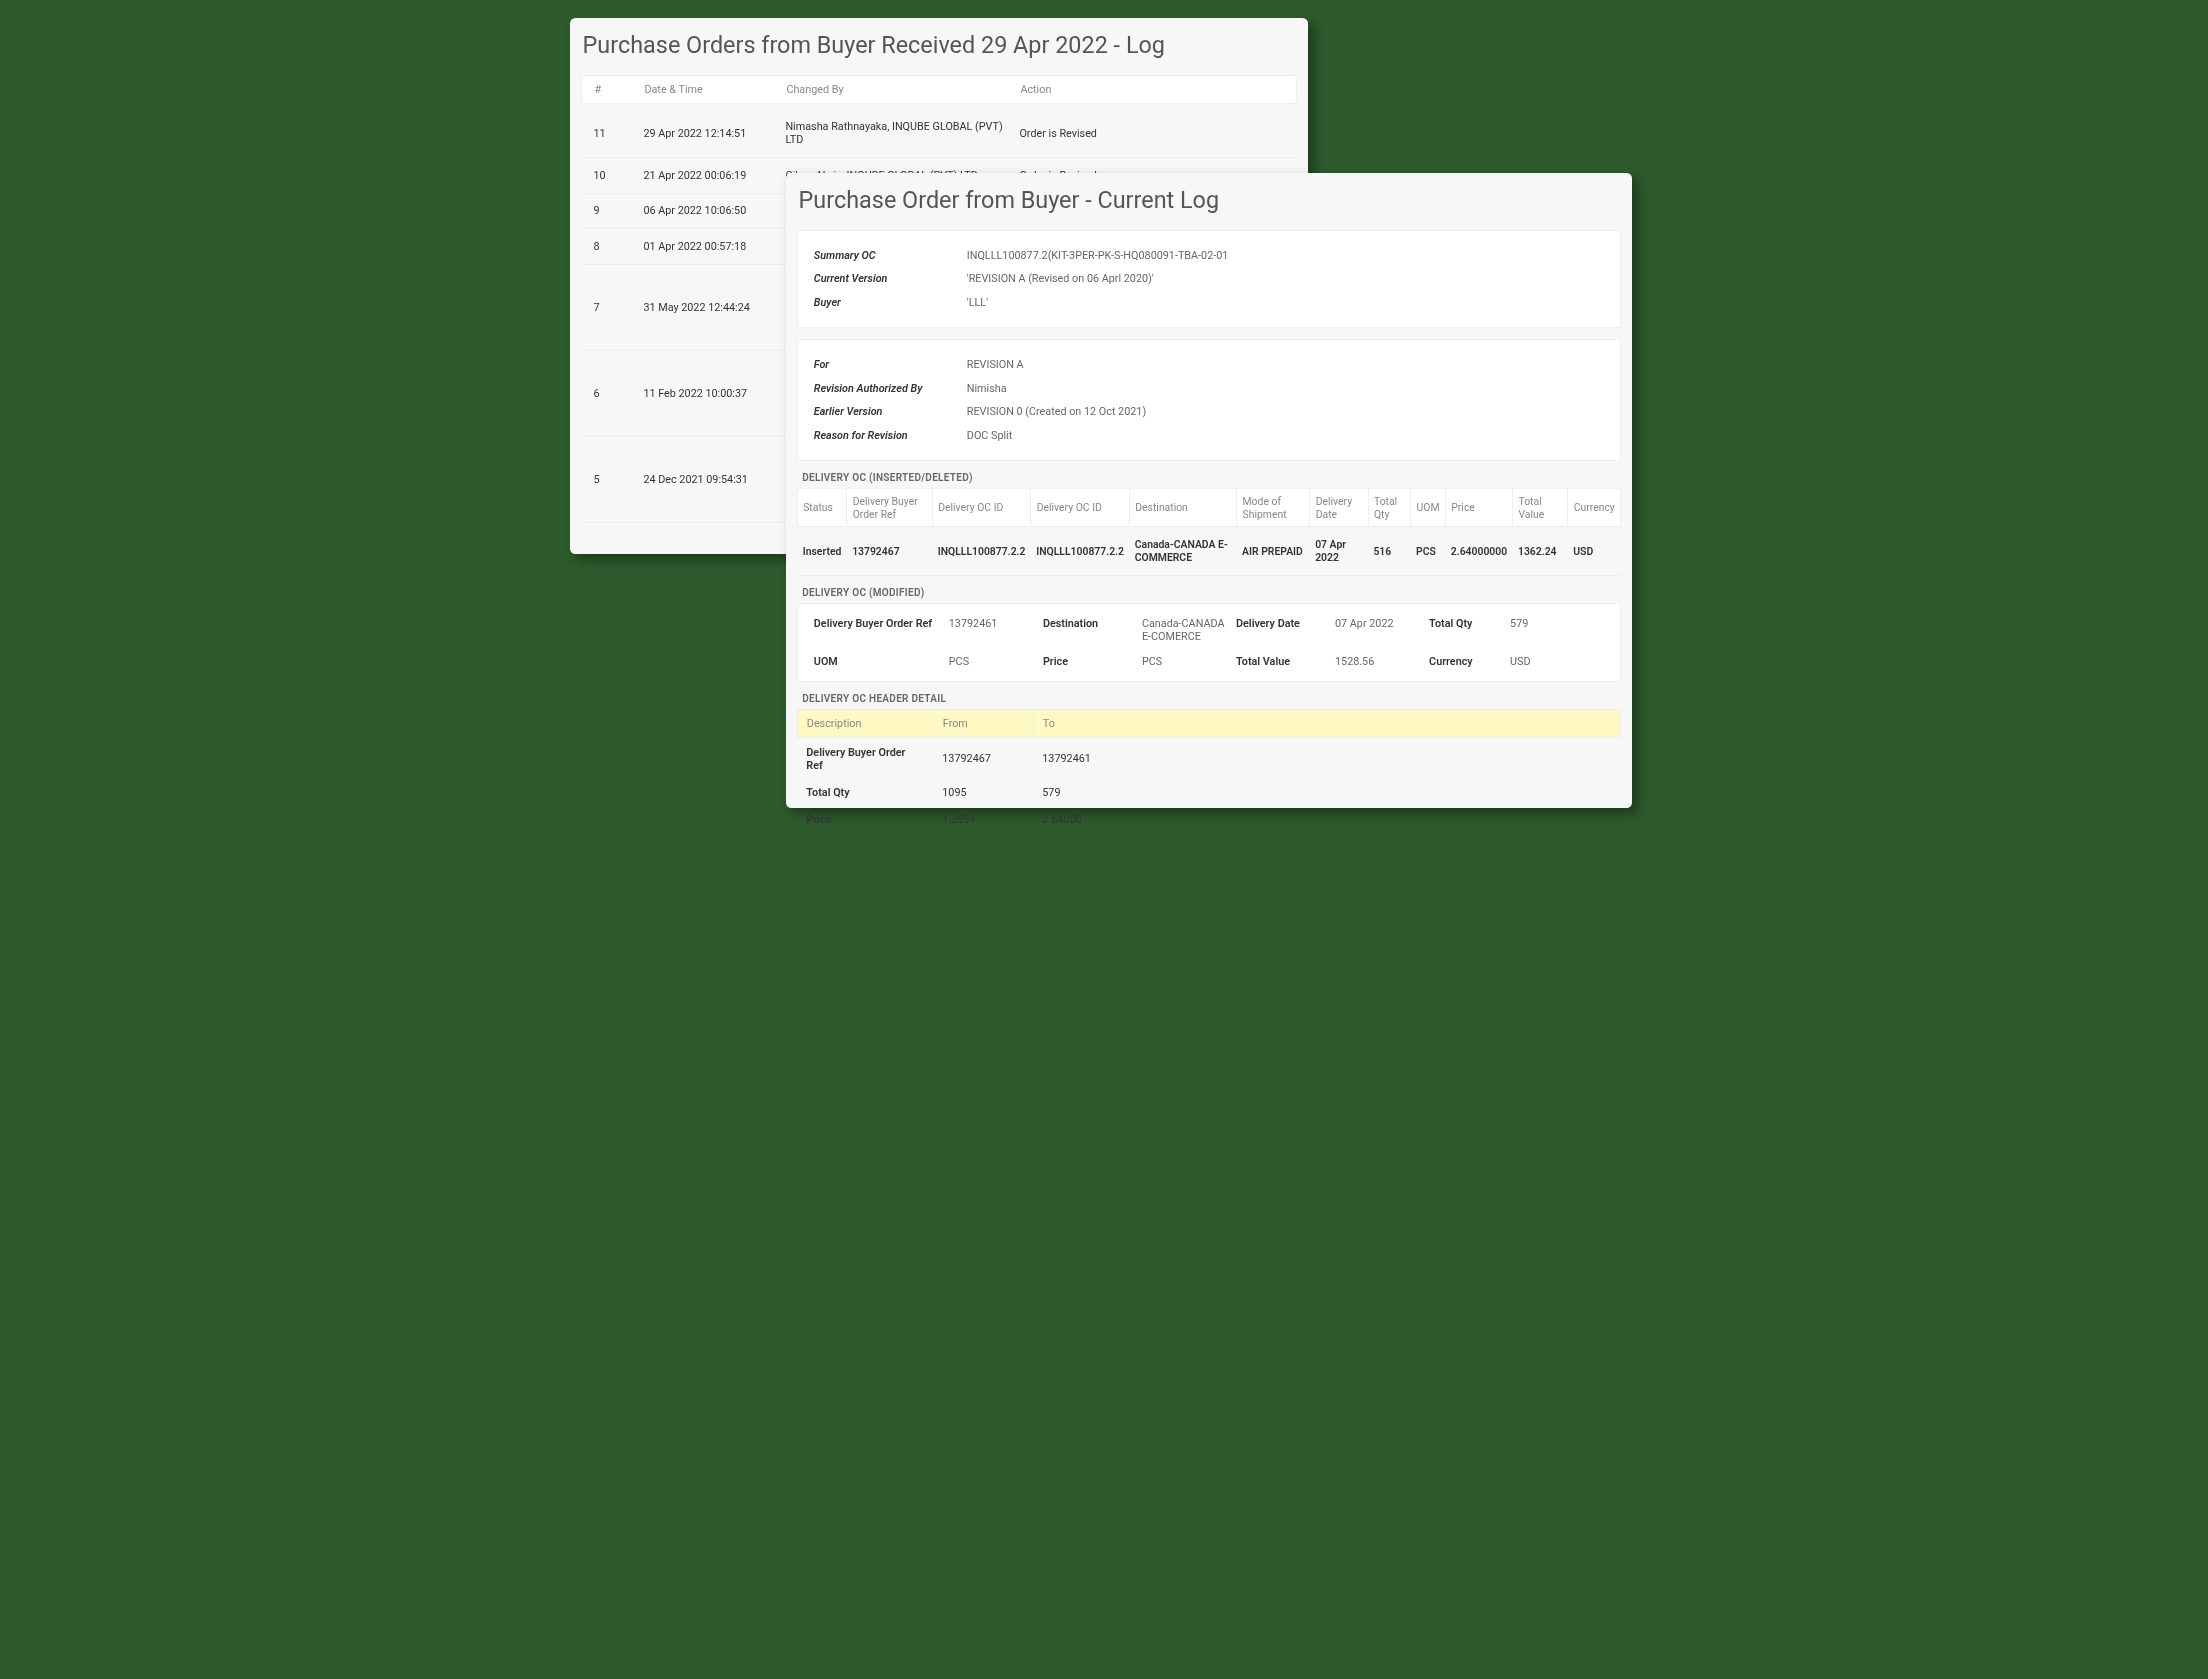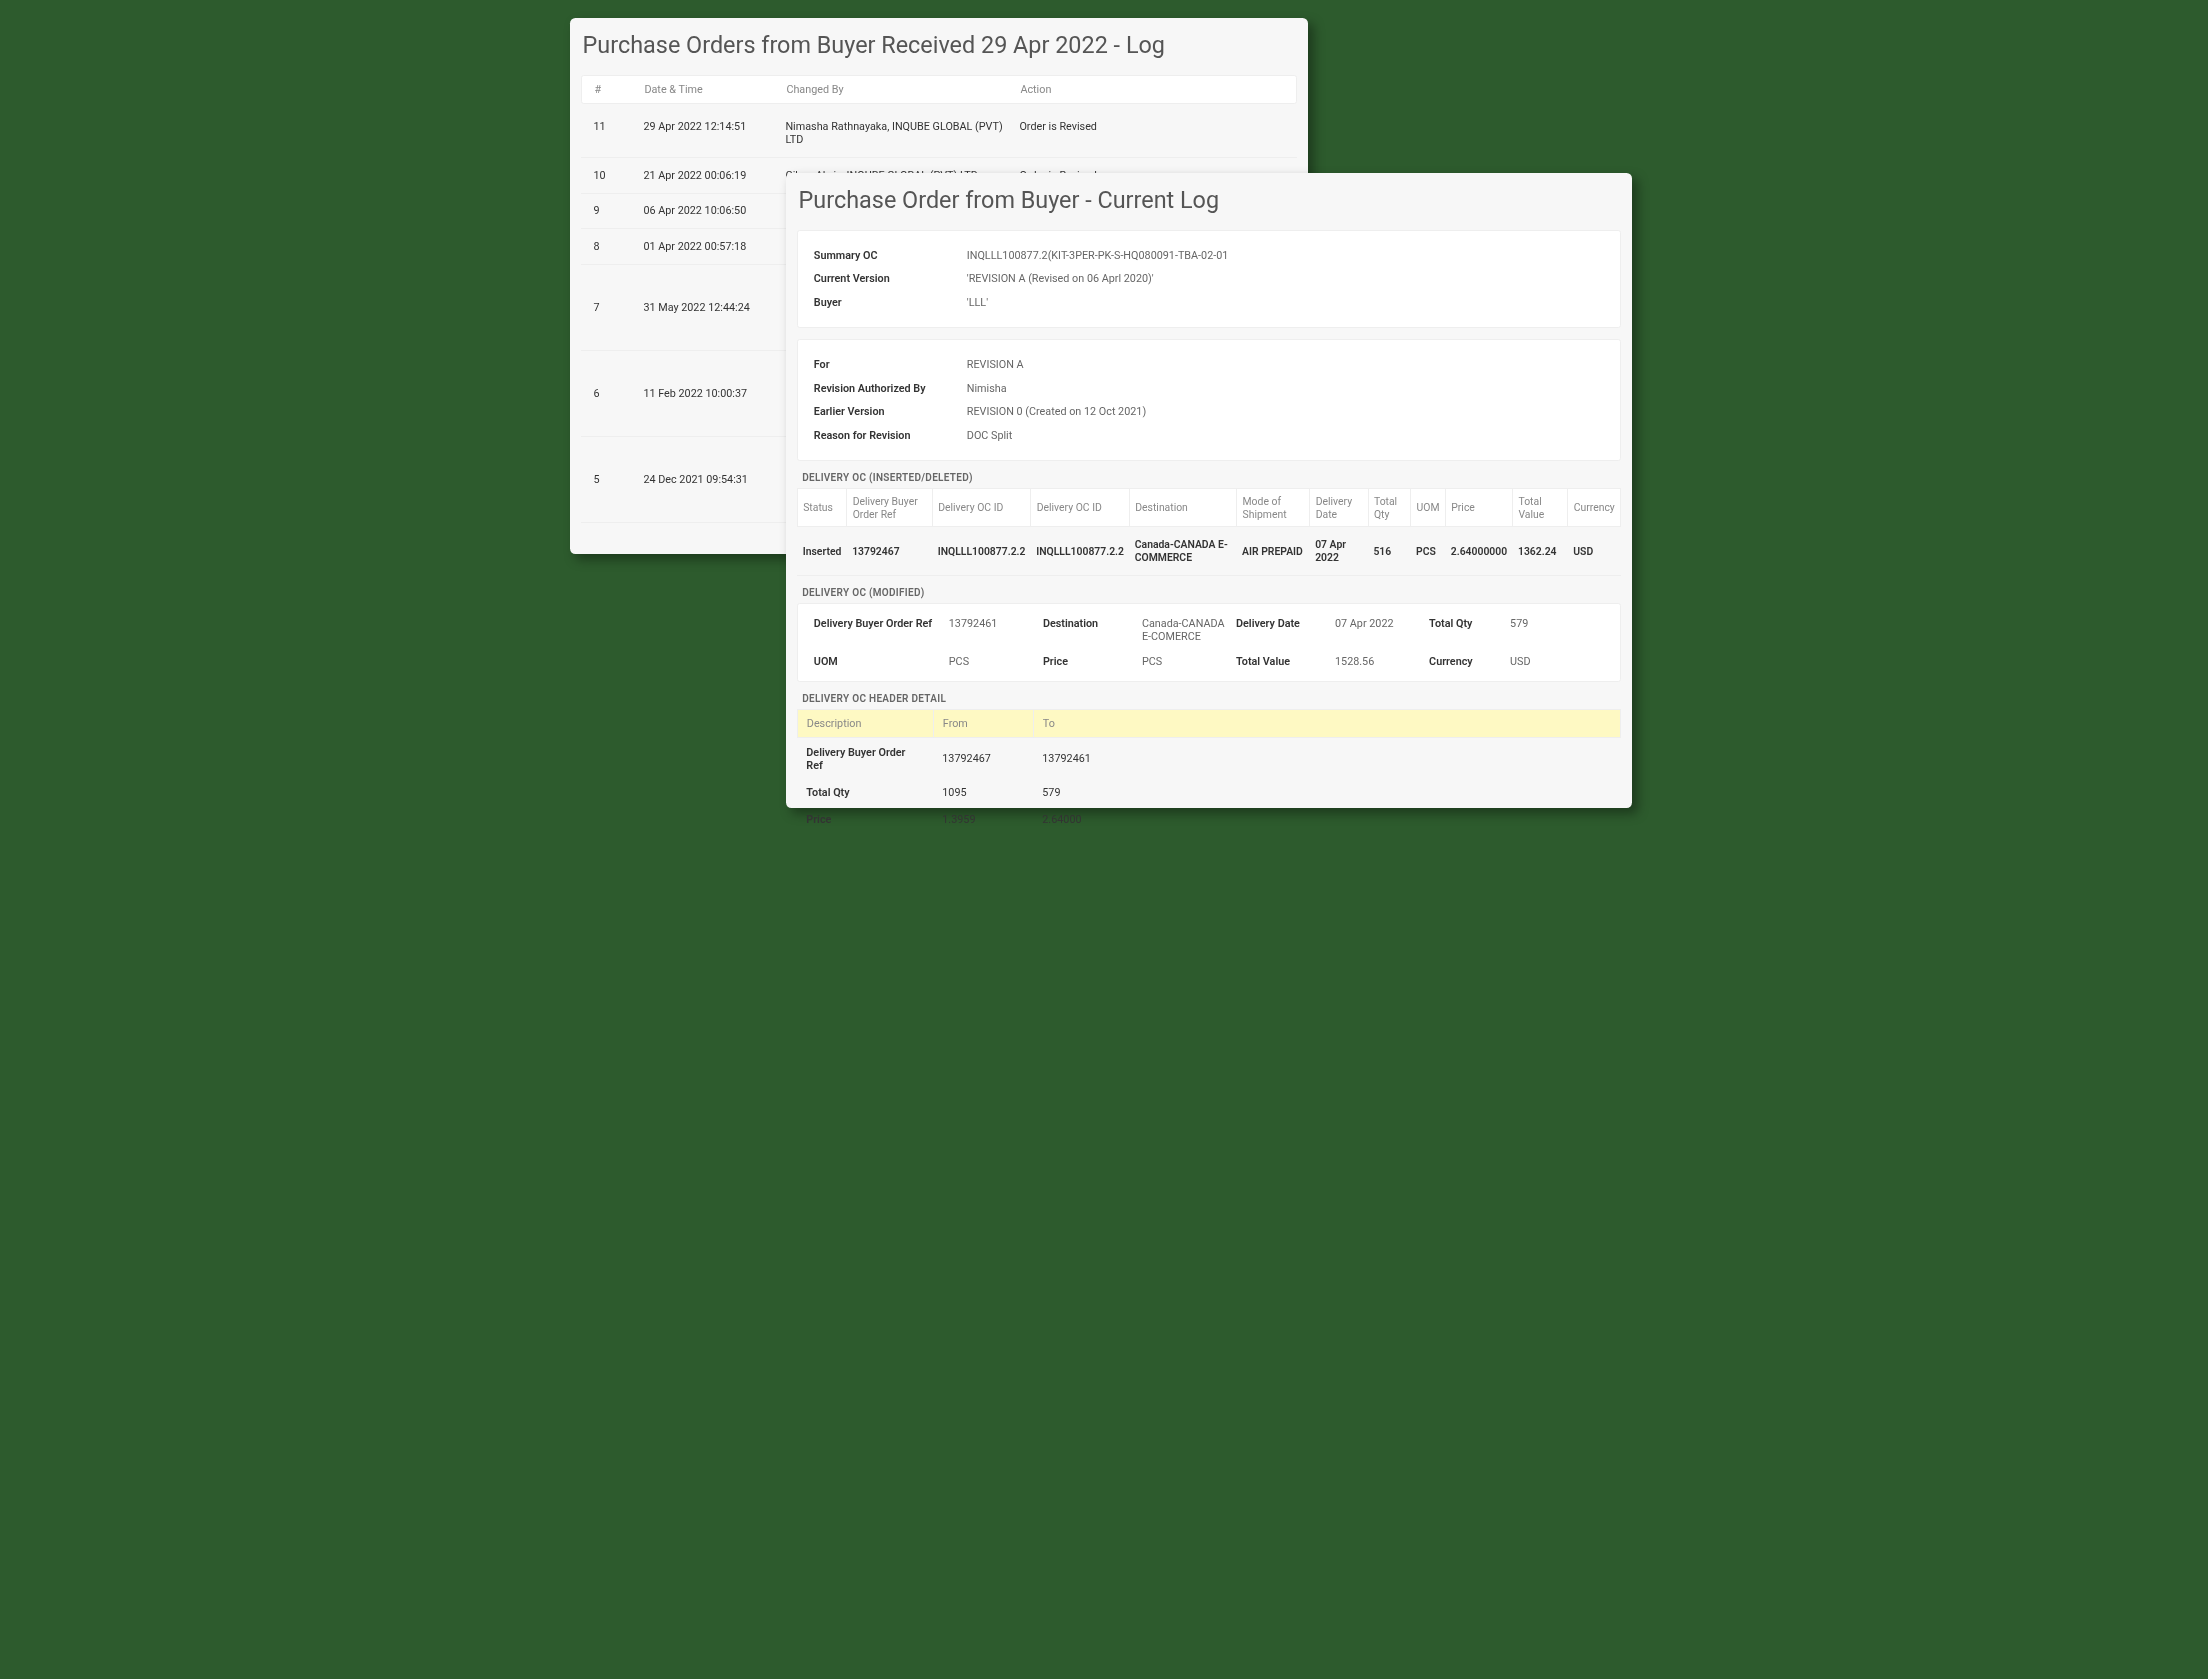--- a/index.html
+++ b/index.html
@@ -51,37 +51,38 @@
     color: #888;
     font-size: 10.8px;
   }
   .log-row {
     display: flex;
     margin: 0 10.8px;
     padding: 10.8px 0;
     font-size: 10.8px;
     color: #333;
     border-bottom: 0.9px solid #eee;
+    align-items: center;
   }
   .log-row.tall { padding-top: 36px; padding-bottom: 36px; }
   .col-num { width: 50px; padding-left: 12.6px; }
   .col-date { width: 113px; }
   .col-by { width: 234px; padding-left: 0; margin-left: 29px; }
   .col-action { flex: 1; padding-left: 0; }
 
   .front-inner { padding: 0 10.8px; }
   .card {
     background: #fff;
     border: 0.9px solid #eee;
     border-radius: 2.7px;
     padding: 12.6px 16px;
     margin-bottom: 10.8px;
   }
   .kv-row { display: flex; padding: 5.4px 0; font-size: 10.8px; }
-  .kv-row .k { font-weight: 600; width: 153px; color: #333; }
+  .kv-row .k { font-weight: 600; width: 153px; color: #333; font-style: italic; }
   .kv-row .v { color: #666; flex: 1; }
 
   .two-col { display: flex; flex-direction: column; }
   .two-col .col { flex: 1; }
 
   .section-head {
     font-size: 10px;
     font-weight: 600;
     color: #666;
     margin: 5.4px 0 5.4px 5.4px;

